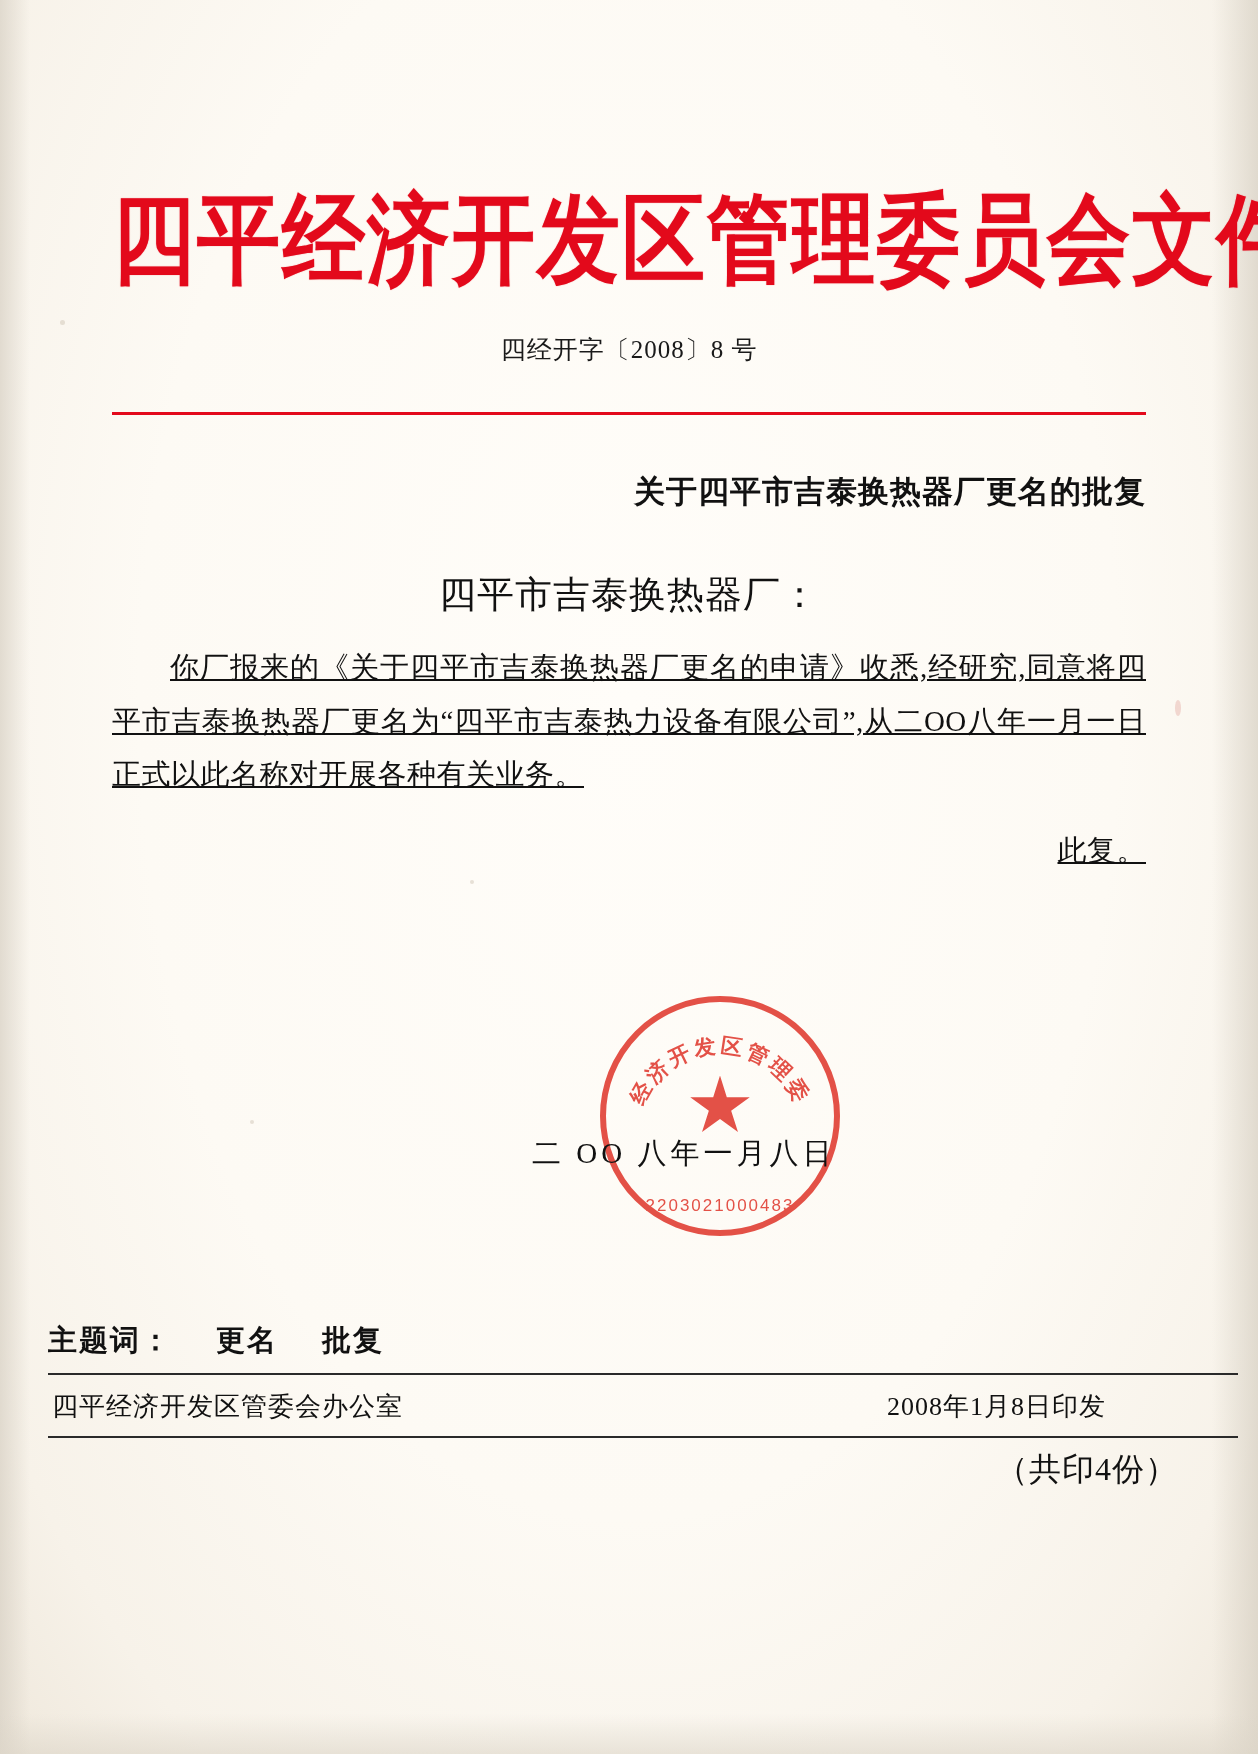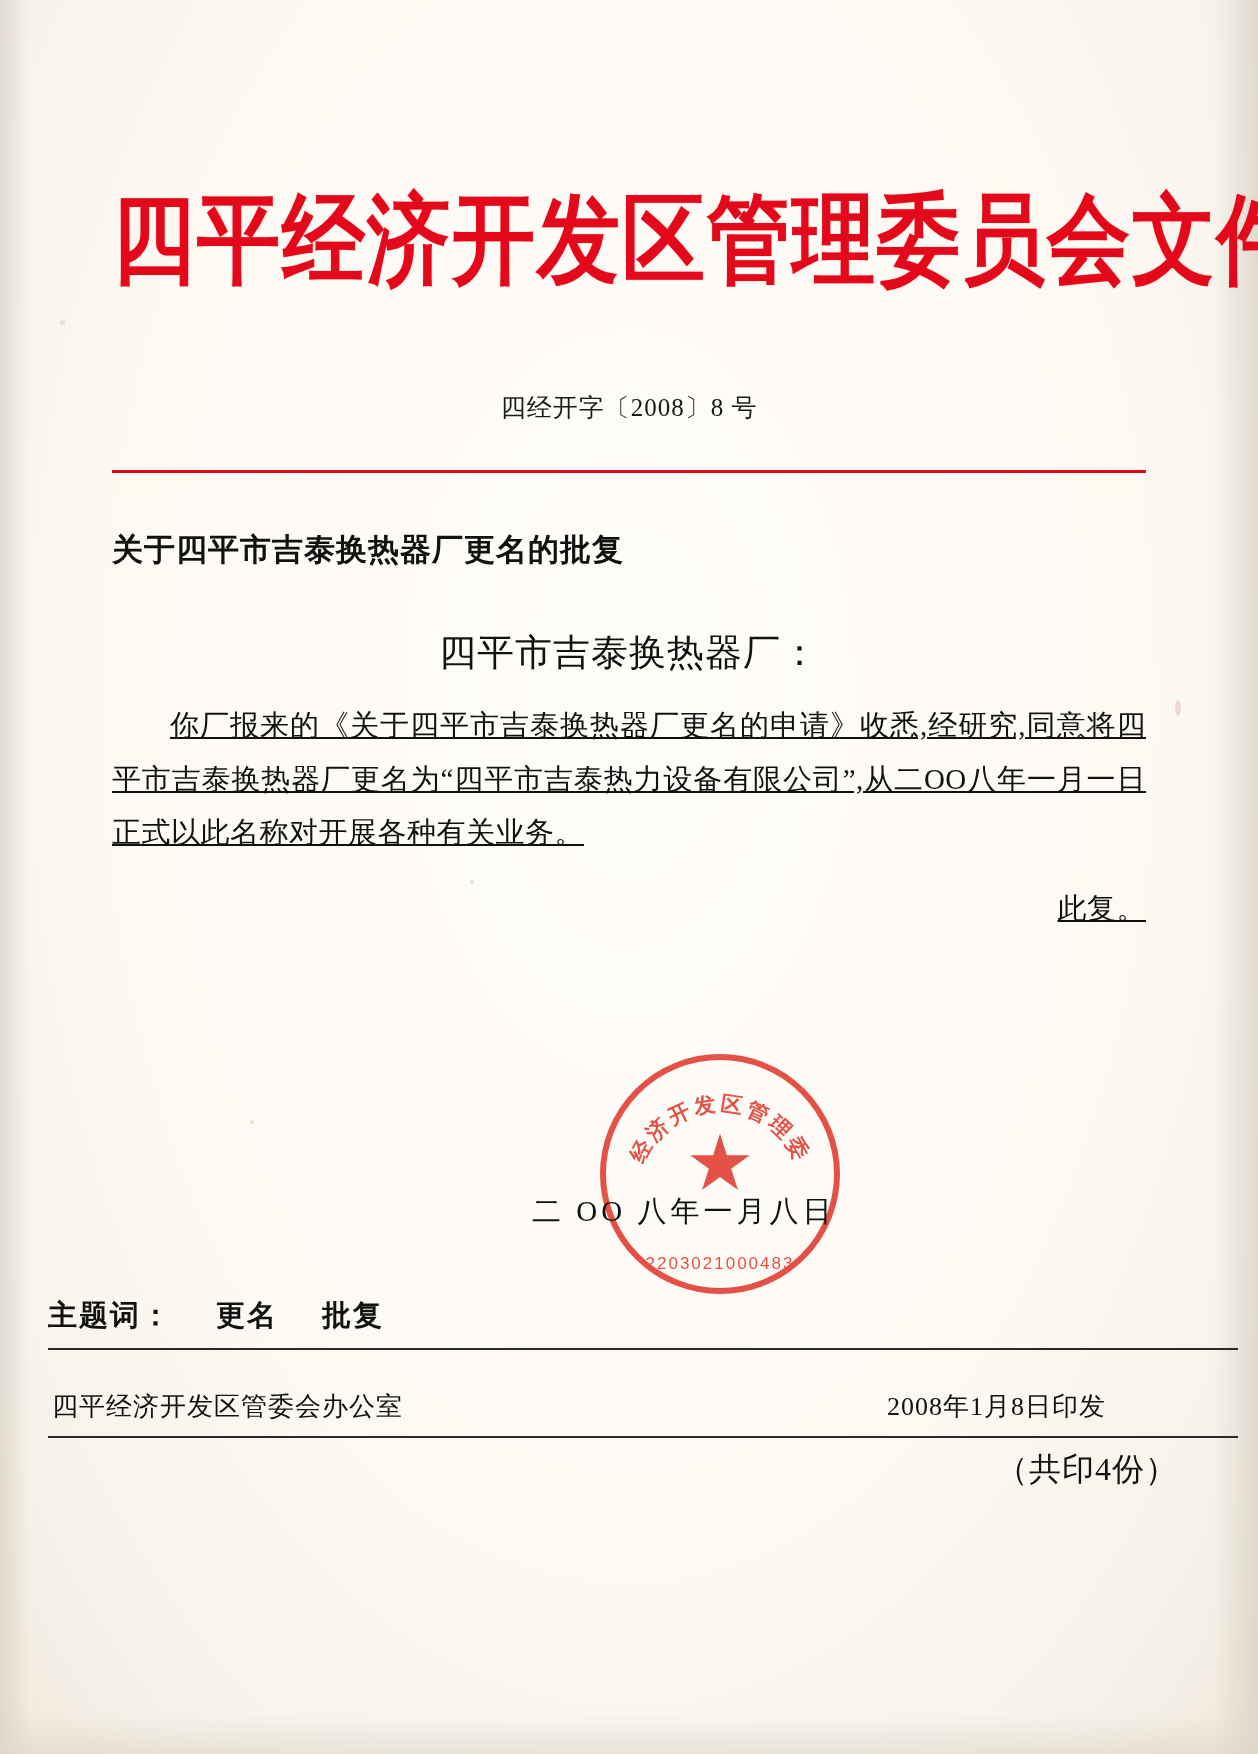--- a/index.html
+++ b/index.html
@@ -70,37 +70,37 @@
     letter-spacing: 2px;
     line-height: 1;
     white-space: nowrap;
     transform: scaleY(1.18);
     transform-origin: center top;
     text-shadow: 0 0 1px rgba(227,9,27,.5);
   }
 
   .doc-number {
     text-align: center;
-    margin-top: 118px;
+    margin-top: 60px;
     font-size: 25px;
     color: #1a1a1a;
     font-family: "Liberation Serif", serif;
     letter-spacing: 1px;
   }
 
   .red-rule {
     margin-top: 46px;
     height: 3px;
     background: #e3091b;
     width: 100%;
   }
 
   
   .doc-title {
-    text-align: left;
+    text-align: right;
     margin-top: 56px;
     font-size: 31px;
     font-weight: bold;
     color: #111;
     font-family: "DejaVu Sans", "Liberation Sans", sans-serif;
     letter-spacing: 1px;
   }
 
   
   .addressee {
@@ -215,21 +215,21 @@
   }
   .footer-row {
     display: flex;
     justify-content: space-between;
     align-items: baseline;
     padding: 14px 0 12px 0;
     font-size: 26px;
     color: #111;
     letter-spacing: 1px;
   }
-  .footer-row .issuer { padding-left: 4px; margin-top: 25px; }
+  .footer-row .issuer { padding-left: 4px; }
   .footer-row .pubdate { padding-right: 132px; }
   .copies {
     text-align: right;
     font-size: 32px;
     color: #111;
     padding: 10px 60px 0 0;
     letter-spacing: 1px;
   }
 </style>
 </head>

